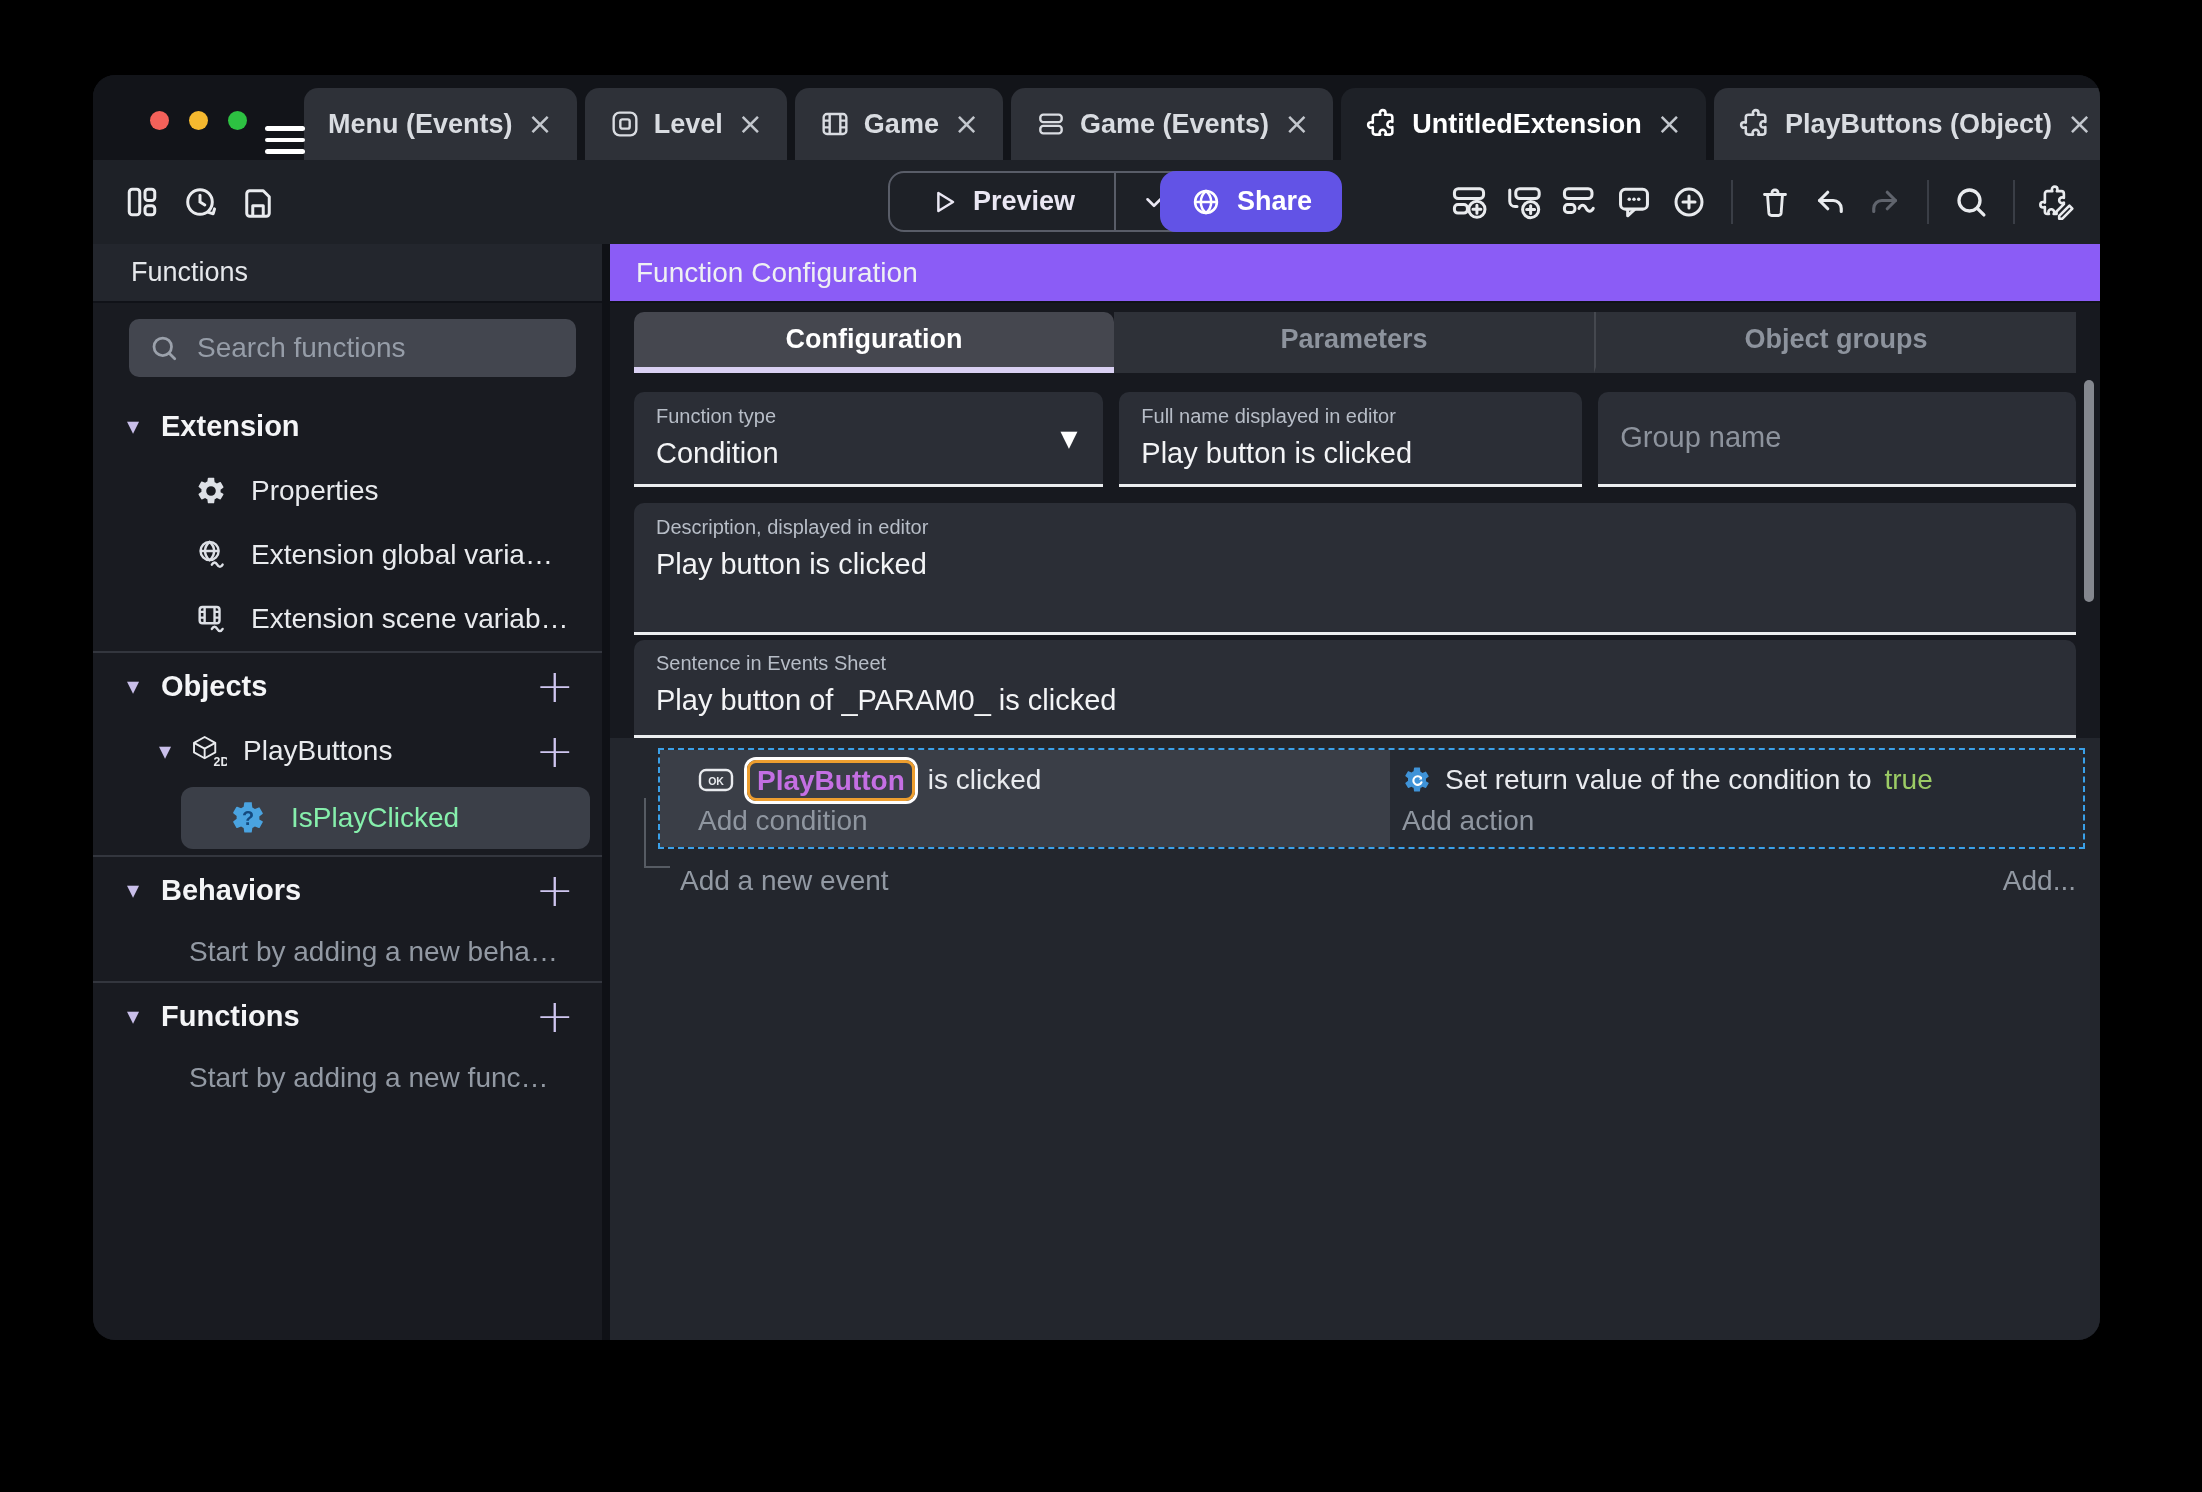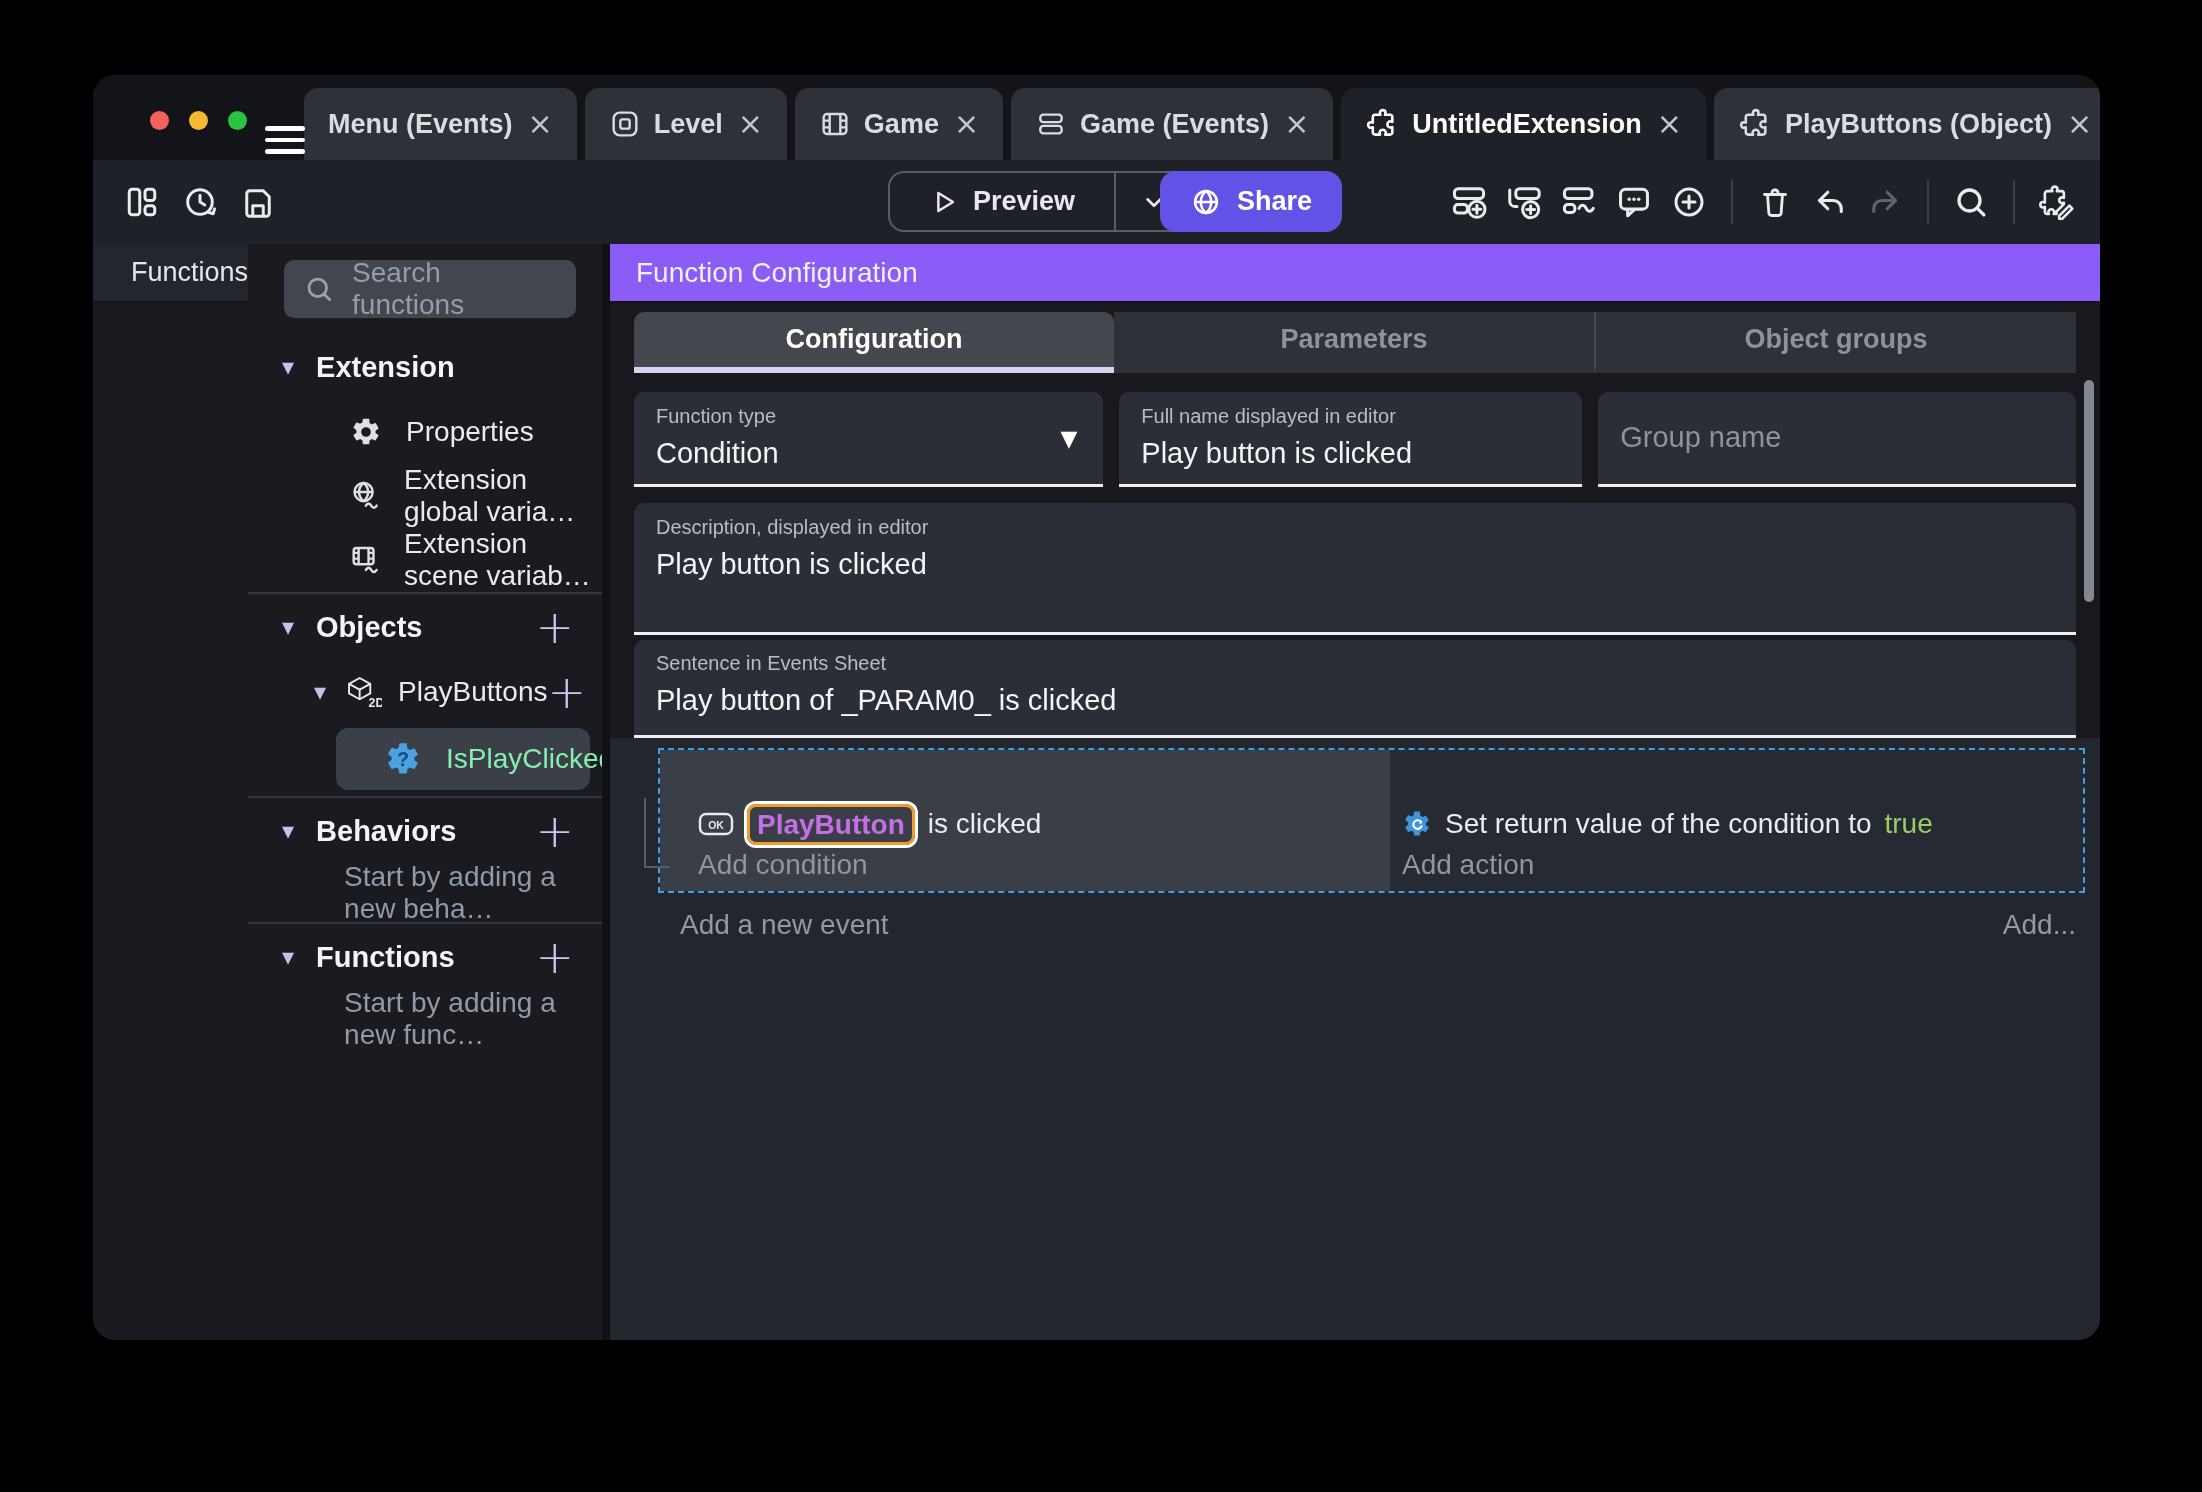--- a/index.html
+++ b/index.html
@@ -38,21 +38,21 @@
   .preview-caret { width:76px; height:100%; display:flex; align-items:center; justify-content:center; }
   .share-btn { position:absolute; left:1067px; top:11px; height:61px; background:#6253e6; border-radius:16px;
                display:flex; align-items:center; gap:15px; padding:0 30px; color:#fff; }
   .share-label { font-size:27px; font-weight:700; }
   .tool-right { position:absolute; right:24px; top:50%; transform:translateY(-50%); display:flex; align-items:center; gap:17px; }
   .vdiv { width:2px; height:44px; background:#3a3e46; margin:0 6px; }
   .dim { color:#60646d; }
 
   
   .body { flex:1; display:flex; min-height:0; }
-  .sidebar { width:517px; flex:none; background:#191b21; border-right:8px solid #0f1116; display:flex; flex-direction:row; }
+  .sidebar { width:517px; flex:none; background:#191b21; border-right:8px solid #0f1116; display:flex; flex-direction:column; }
   .side-head { height:59px; flex:none; background:#23262d; border-bottom:2px solid #101218;
                display:flex; align-items:center; padding-left:38px; font-size:27px; color:#e5e7eb; }
   .side-body { flex:1; padding-top:8px; overflow:hidden; }
   .search { margin:8px 26px 0 36px; height:58px; background:#43464f; border-radius:10px;
             display:flex; align-items:center; gap:18px; padding:0 20px; }
   .search-ph { font-size:28px; color:#969da8; }
   .sect-head { height:66px; display:flex; align-items:center; padding:0 28px 0 34px; margin-top:0; }
   .sect-head.first { margin-top:16px; }
   .caret { color:#c9bfea; font-size:24px; width:34px; flex:none; }
   .caret.sub { width:30px; }
@@ -88,21 +88,21 @@
   .fw1 { flex:1.00; } .fw2 { flex:0.985; } .fw3 { flex:1.02; display:flex; align-items:center; }
   .dd-arrow { position:absolute; right:26px; top:50%; transform:translateY(-50%); color:#fff; font-size:22px; }
   .field.desc { margin-top:16px; min-height:132px; }
   .field.sentence { margin-top:5px; min-height:98px; padding-top:12px; }
 
   
   .events { flex:1; background:#23262d; position:relative; min-height:0; }
   .event { margin:10px 15px 0 48px; border:2px dashed #3aa0e8; display:flex; min-height:84px; }
   .cond-col { width:51.3%; background:#3a3e47; padding:8px 0 10px 38px; }
   .act-col { flex:1; background:#262a32; padding:8px 0 10px 12px; }
-  .ev-line { display:flex; align-items:center; gap:13px; font-size:28px; color:#e9ebef; min-height:44px;margin-top:44px; }
+  .ev-line { display:flex; align-items:center; gap:13px; font-size:28px; color:#e9ebef; min-height:44px; }
   .obj-chip { color:#c46fe3; font-weight:700; border:3px solid #ed9e2f; border-radius:9px;
               padding:0 7px; box-shadow:0 0 0 3px #ffffff; line-height:1.25; }
   .add-line { font-size:28px; color:#8f96a0; margin-top:3px; }
   .true-val { color:#9ccc65; }
   .connector { position:absolute; left:34px; top:60px; width:26px; height:70px;
                border-left:2px solid #565b63; border-bottom:2px solid #565b63; }
   .add-row { display:flex; align-items:center; margin:16px 24px 0 70px; font-size:28px; color:#9299a3; }
   .add-more { margin-left:auto; }
   .scrollthumb { position:absolute; right:6px; top:136px; width:10px; height:222px; background:#84878e; border-radius:6px; }
   svg { display:block; }

